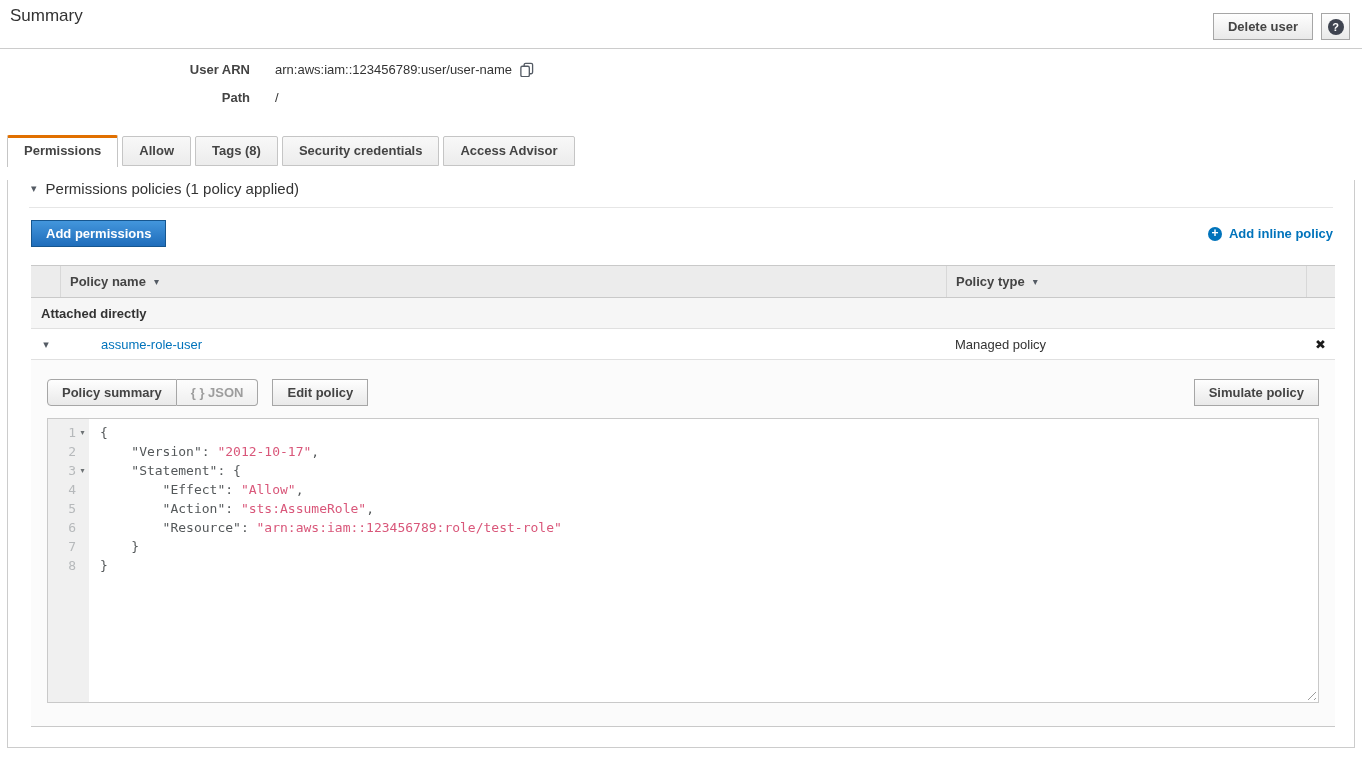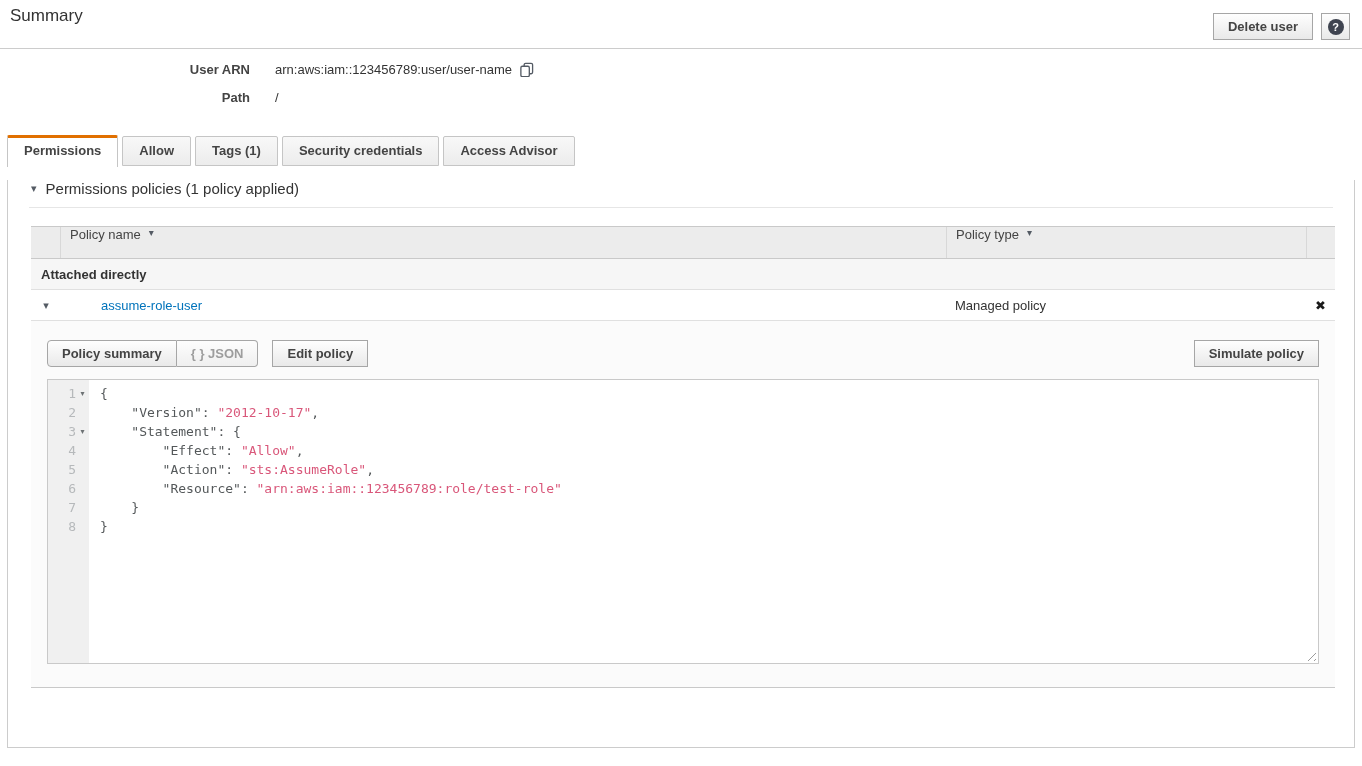--- a/index.html
+++ b/index.html
@@ -55,21 +55,21 @@
     background:linear-gradient(#4396dc,#1f6dbb); border:1px solid #16568f; color:#fff;
   }
   .inline-policy-link { display:inline-flex; align-items:center; gap:7px; font-size:13px; font-weight:bold; color:var(--link-blue,#0073bb); cursor:pointer; }
   .plus-circle {
     width:14px; height:14px; border-radius:50%; background:var(--link-blue,#0073bb); color:#fff;
     font-size:12px; font-weight:bold; display:flex; align-items:center; justify-content:center; line-height:1; padding-bottom:1px;
   }
   
   .policy-table { margin:18px 21px 0 23px; width:1304px; font-size:13px; }
   .t-header { display:flex; height:33px; background:#ececec; border-top:1px solid #c9c9c9; border-bottom:1px solid #c9c9c9; align-items:stretch; }
-  .t-header .cell { display:flex; align-items:flex-start; font-weight:normal; color:#444; }
+  .t-header .cell { display:flex; align-items:center; font-weight:bold; color:#444; }
   .col-expand { width:30px; border-right:1px solid #d8d8d8; }
   .col-name { width:885px; padding-left:9px; gap:8px; }
   .col-type { width:360px; padding-left:9px; gap:8px; border-left:1px solid #d8d8d8; }
   .col-last { width:29px; border-left:1px solid #d8d8d8; }
   .sort-caret { font-size:10px; color:#545b64; }
   .t-group-row { height:31px; display:flex; align-items:center; background:#f6f6f6; border-bottom:1px solid #e0e0e0; font-weight:bold; color:#333; padding-left:10px; }
   .t-row { height:31px; display:flex; align-items:center; background:#fff; border-bottom:1px solid #e0e0e0; }
   .t-row .c-expand { width:30px; display:flex; justify-content:center; cursor:pointer; }
   .t-row .c-name { width:885px; padding-left:40px; }
   .policy-link { color:var(--link-blue,#0073bb); cursor:pointer; text-decoration:none; }
@@ -133,33 +133,40 @@
   </div>
   <div class="detail-row">
     <div class="detail-label">Path</div>
     <div class="detail-value">/</div>
   </div>
 </div>
 
 <div class="tabs">
   <div class="tab active">Permissions</div>
   <div class="tab">Allow</div>
-  <div class="tab">Tags (1)</div>
+  <div class="tab">Tags (8)</div>
   <div class="tab">Security credentials</div>
   <div class="tab">Access Advisor</div>
 </div>
 
 <div class="panel">
 
   <div class="section-heading">
     <span class="caret">▾</span>
     <span>Permissions policies (1 policy applied)</span>
   </div>
   <hr class="section-rule">
 
+  <div class="actions-row">
+    <button class="btn btn-primary">Add permissions</button>
+    <span class="inline-policy-link">
+      <span class="plus-circle">+</span>
+      <span>Add inline policy</span>
+    </span>
+  </div>
 
   <div class="policy-table">
     <div class="t-header">
       <div class="cell col-expand"></div>
       <div class="cell col-name">
         <span>Policy name</span>
         <span class="sort-caret">▾</span>
       </div>
       <div class="cell col-type">
         <span>Policy type</span>

